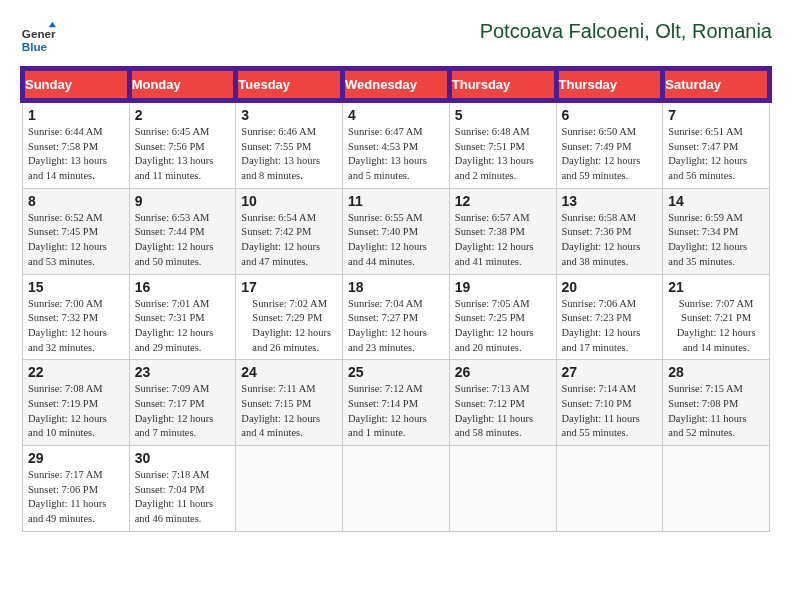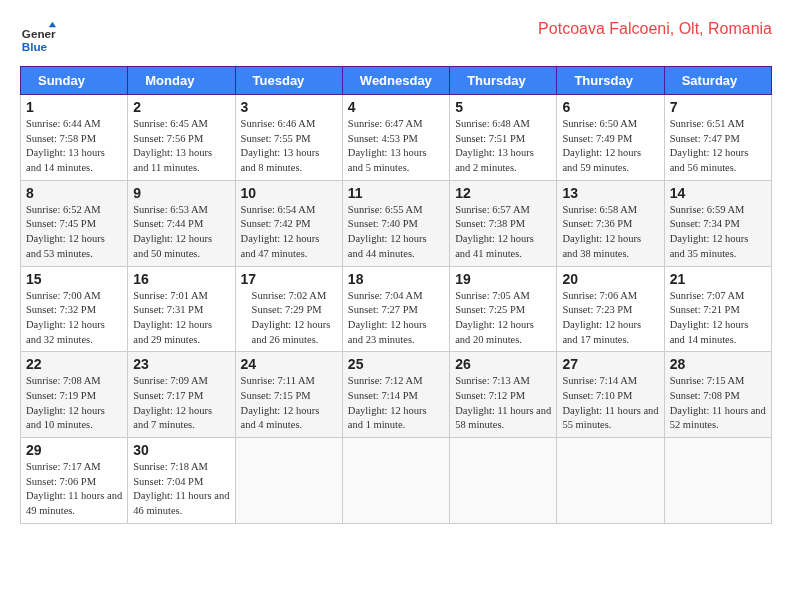--- a/index.html
+++ b/index.html
@@ -28,36 +28,36 @@
     .title-block {
       text-align: right;
     }
     .month-title {
       font-size: 36px;
       font-weight: bold;
       color: #333;
       line-height: 1.1;
     }
     .location {
-      font-size: 16px;
-      color: #ef4444;
+      font-size: 20px;
+      color: #14532d;
     }
     table {
       width: 100%;
       border-collapse: collapse;
       font-size: 11px;
     }
     thead tr th {
-      background: #3b82f6;
+      background: #ef4444;
       color: #fff;
-      padding: 6px 17px;
+      padding: 6px 0;
       font-size: 13px;
       font-weight: bold;
       text-align: left;
-      border: 1px solid #4c1d95;
+      border: 5px solid #4c1d95;
     }
     tbody tr td {
       border: 1px solid #ccc;
       vertical-align: top;
       padding: 4px 5px;
       width: 107px;
       min-height: 80px;
       background: #fff;
     }
     tbody tr:nth-child(even) td {
@@ -229,21 +229,21 @@
 Daylight: 12 hours and 20 minutes.</div>
         </td>
         <td>
           <span class="day-num">20</span>
           <div class="cell-text" style="white-space: pre-line;">Sunrise: 7:06 AM
 Sunset: 7:23 PM
 Daylight: 12 hours and 17 minutes.</div>
         </td>
         <td>
           <span class="day-num">21</span>
-          <div class="cell-text" style="white-space: pre-line;">Sunrise: 7:07 AM
+          <div class="cell-text" style="white-space: pre-line; text-align: center;">Sunrise: 7:07 AM
 Sunset: 7:21 PM
 Daylight: 12 hours and 14 minutes.</div>
         </td>
       </tr>
       <tr>
         <td>
           <span class="day-num">22</span>
           <div class="cell-text" style="white-space: pre-line;">Sunrise: 7:08 AM
 Sunset: 7:19 PM
 Daylight: 12 hours and 10 minutes.</div>

